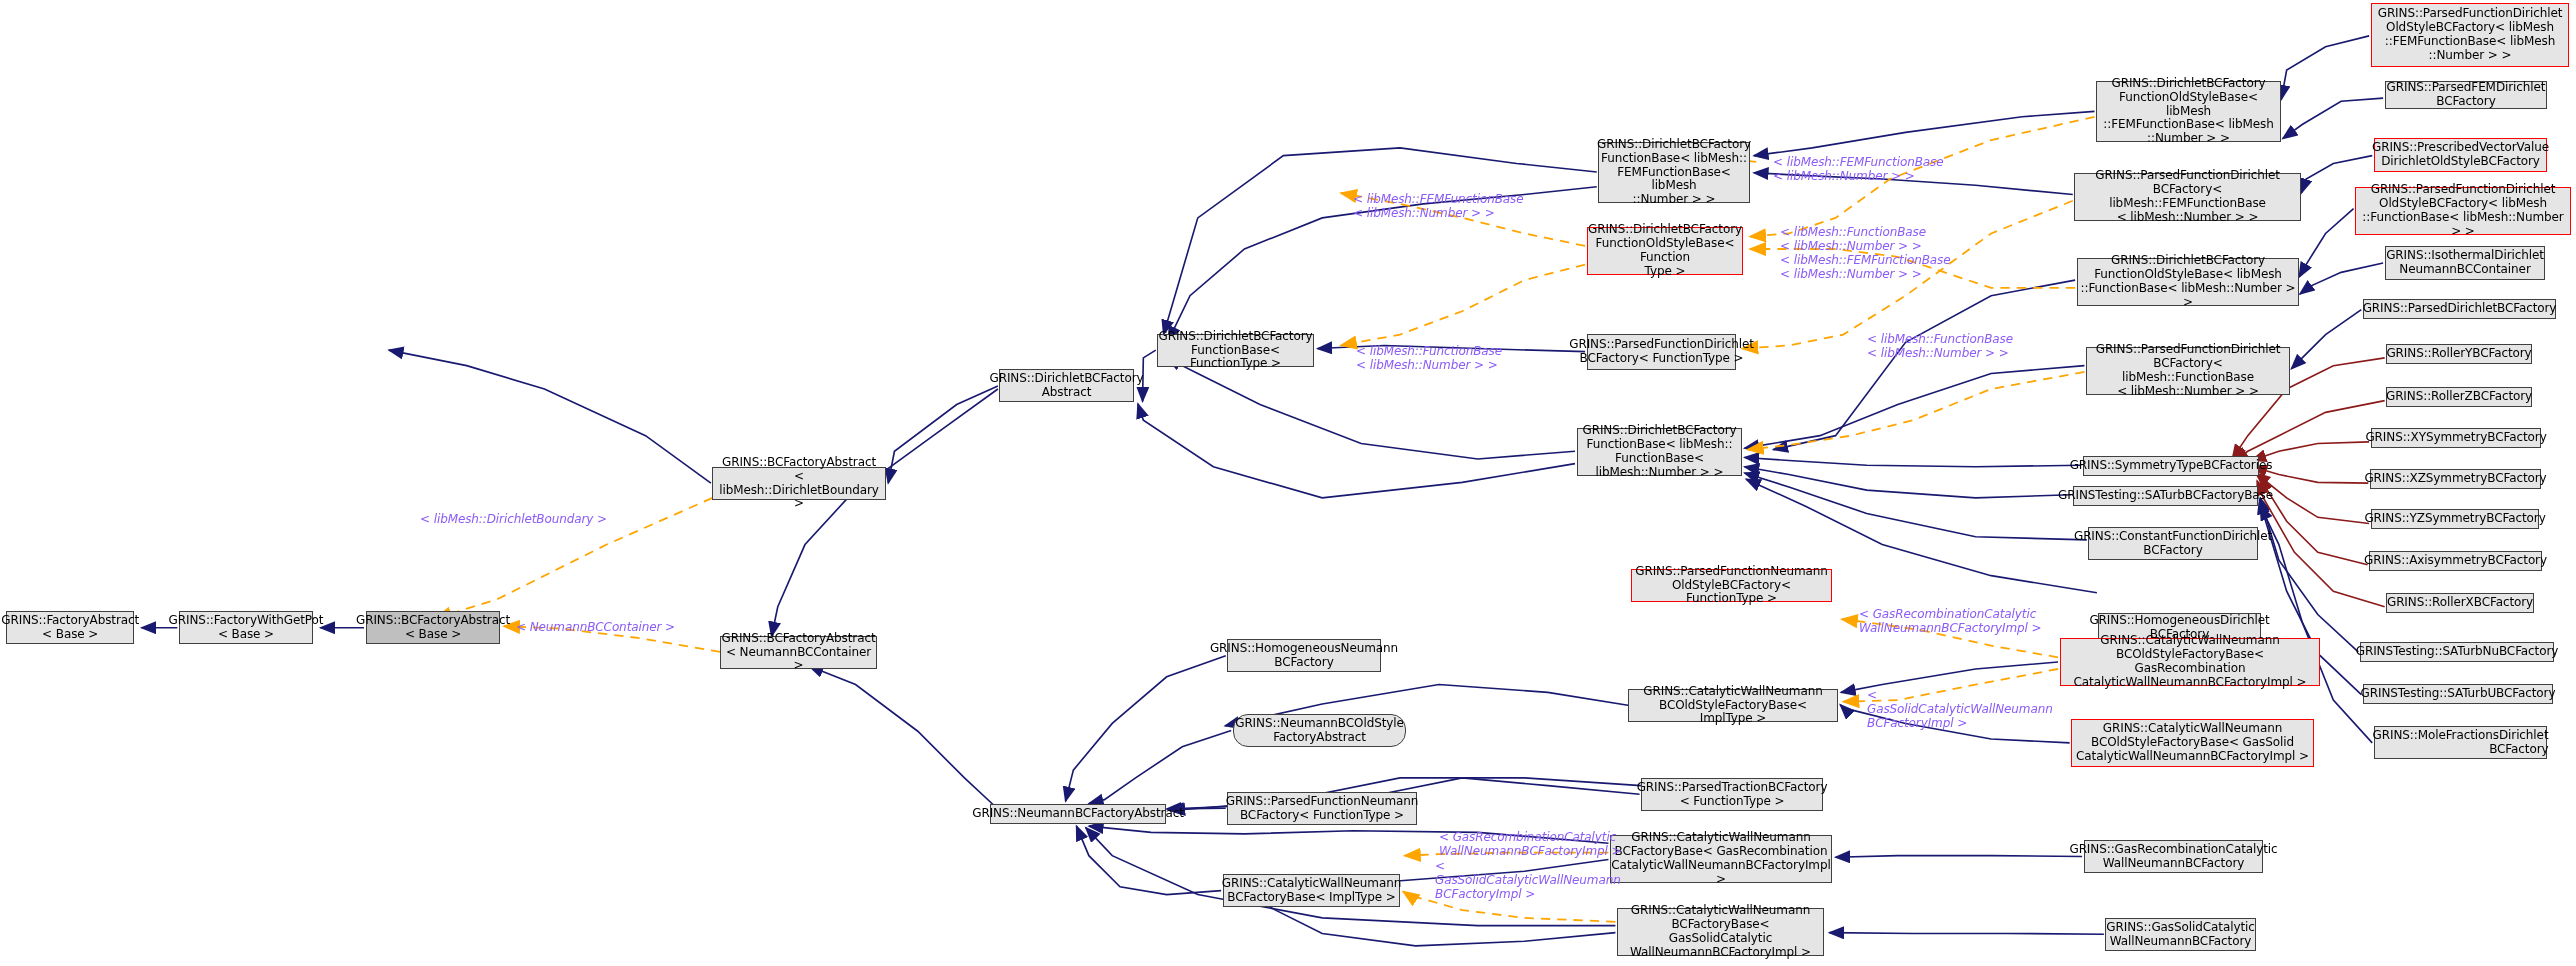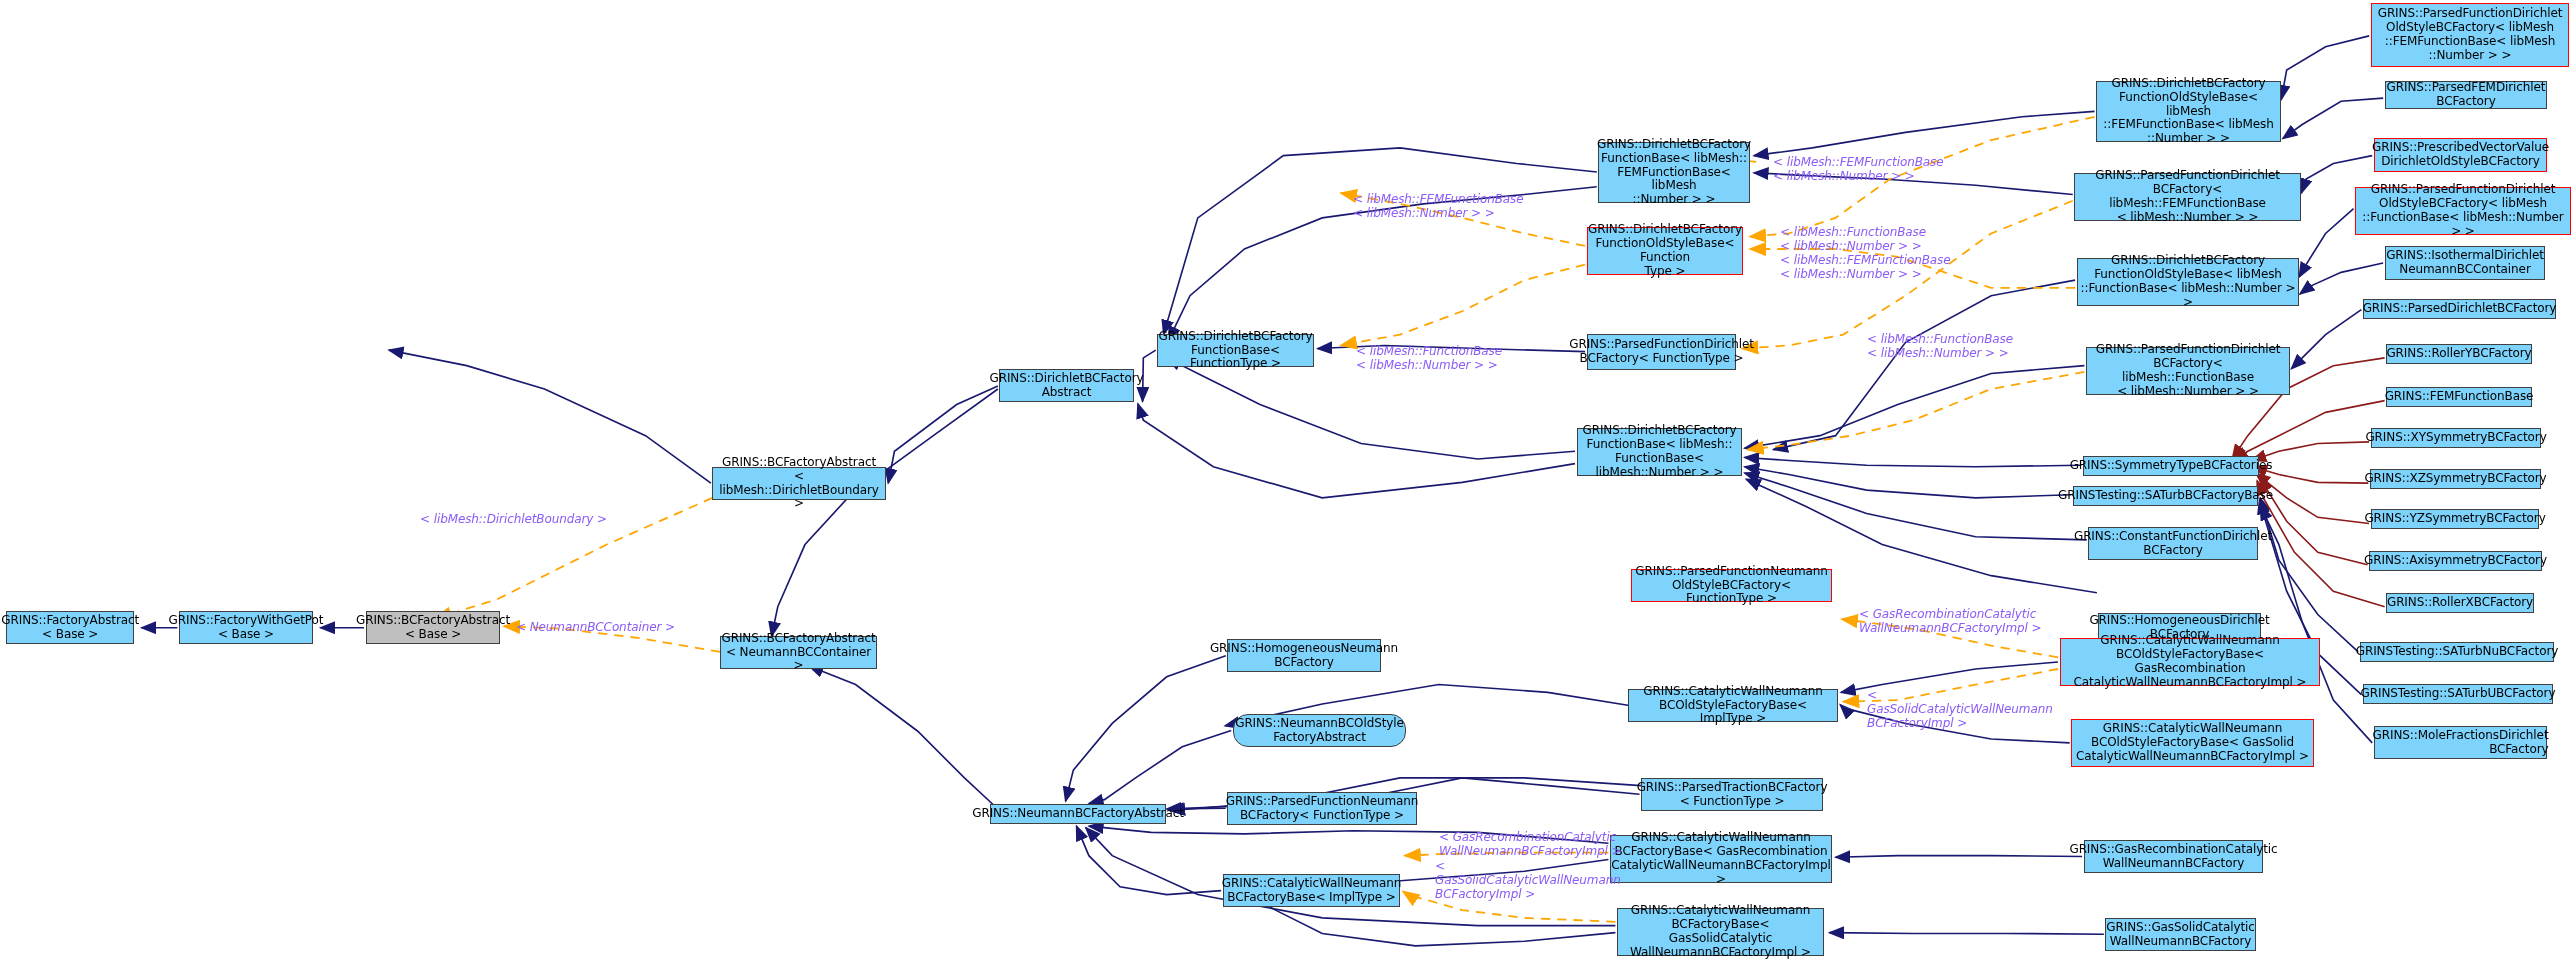--- a/index.html
+++ b/index.html
@@ -21,21 +21,21 @@
     left: 0;
     top: 0;
     width: 2576px;
     height: 967px;
     pointer-events: none;
   }
   .node {
     position: absolute;
     box-sizing: border-box;
     border: 1.2px solid #404040;
-    background: #7dd3fc;
+    background: #e5e5e5;
     color: #000000;
     display: flex;
     align-items: center;
     justify-content: center;
     text-align: center;
     line-height: 1.16;
     font-size: 12px;
     letter-spacing: -0.1px;
     padding: 0.8px 2.3px;
     white-space: pre-line;
@@ -204,21 +204,21 @@
 BCFactory</div>
       <div class="node red" style="left: 2374px; top: 138px; width: 173px; height: 34px;">GRINS::PrescribedVectorValue
 DirichletOldStyleBCFactory</div>
       <div class="node red" style="left: 2355px; top: 187px; width: 216px; height: 48px;">GRINS::ParsedFunctionDirichlet
 OldStyleBCFactory&lt; libMesh
 ::FunctionBase&lt; libMesh::Number &gt; &gt;</div>
       <div class="node" style="left: 2385px; top: 246px; width: 160px; height: 34px;">GRINS::IsothermalDirichlet
 NeumannBCContainer</div>
       <div class="node" style="left: 2363px; top: 299px; width: 193px; height: 20px;">GRINS::ParsedDirichletBCFactory</div>
       <div class="node" style="left: 2386px; top: 344px; width: 146px; height: 20px;">GRINS::RollerYBCFactory</div>
-      <div class="node" style="left: 2386px; top: 387px; width: 146px; height: 20px;">GRINS::FEMFunctionBase</div>
+      <div class="node" style="left: 2386px; top: 387px; width: 146px; height: 20px;">GRINS::RollerZBCFactory</div>
       <div class="node" style="left: 2371px; top: 428px; width: 170px; height: 20px;">GRINS::XYSymmetryBCFactory</div>
       <div class="node" style="left: 2370px; top: 469px; width: 171px; height: 20px;">GRINS::XZSymmetryBCFactory</div>
       <div class="node" style="left: 2371px; top: 509px; width: 168px; height: 20px;">GRINS::YZSymmetryBCFactory</div>
       <div class="node" style="left: 2369px; top: 551px; width: 173px; height: 20px;">GRINS::AxisymmetryBCFactory</div>
       <div class="node" style="left: 2386px; top: 593px; width: 148px; height: 20px;">GRINS::RollerXBCFactory</div>
       <div class="node" style="left: 2360px; top: 642px; width: 194px; height: 20px;">GRINSTesting::SATurbNuBCFactory</div>
       <div class="node" style="left: 2363px; top: 684px; width: 190px; height: 20px;">GRINSTesting::SATurbUBCFactory</div>
       <div class="node" style="left: 2374px; top: 726px; width: 173px; height: 33px; text-align: right;">GRINS::MoleFractionsDirichlet
 BCFactory</div>
       <div class="node red" style="left: 1631px; top: 569px; width: 201px; height: 33px;">GRINS::ParsedFunctionNeumann

